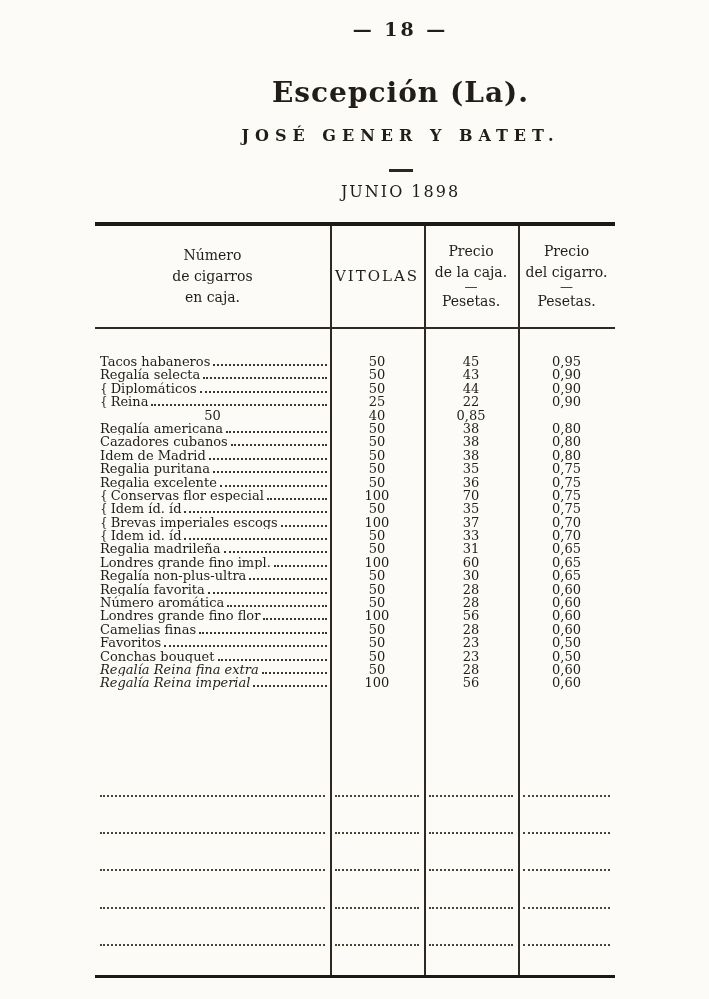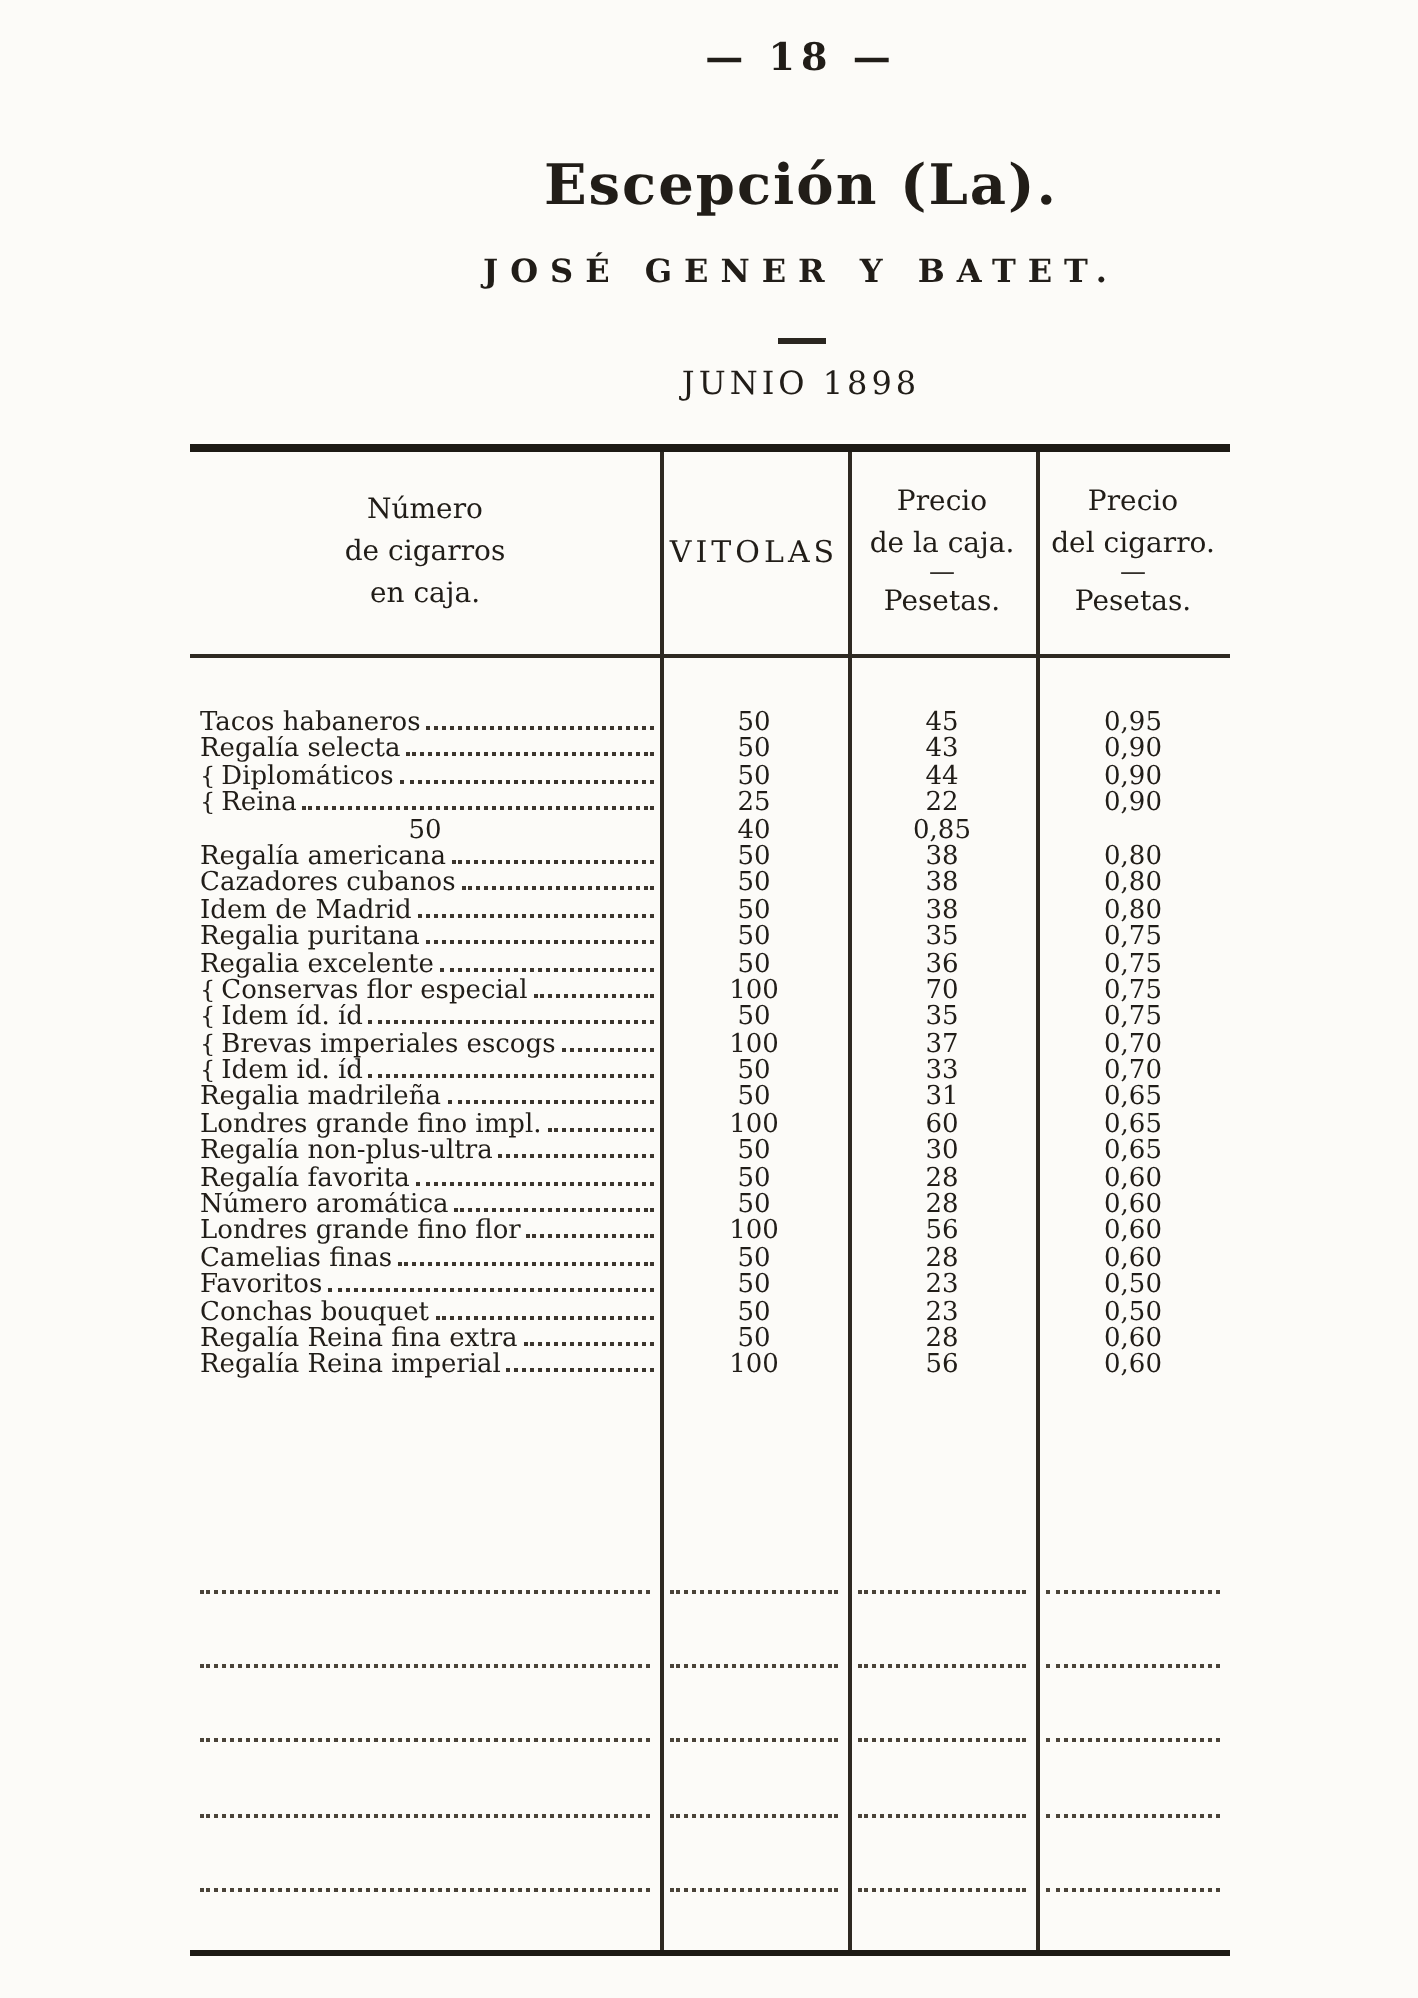--- a/index.html
+++ b/index.html
@@ -29,21 +29,21 @@
   .hcell{display:flex;flex-direction:column;align-items:center;justify-content:center;
     font-size:14px;line-height:1.5;}
   .hcell .hline{display:block;}
   .hcell .hdash{line-height:0.6;font-size:13px;}
   .vitolas-cell{font-size:15px;letter-spacing:2px;}
   .hsep{position:absolute;top:105px;left:0;right:0;height:2px;background:#2e2922;}
 
   .rows{position:absolute;top:133px;left:0;width:520px;}
   .trow{display:grid;grid-template-columns:235px 94px 94px 97px;
     height:13.4px;align-items:center;font-size:13px;}
-  .trow.italic .name-cell{}
+  .trow.italic .name-cell{font-style:italic;}
   .name-cell{display:flex;align-items:baseline;padding-left:5px;
     overflow:hidden;white-space:nowrap;line-height:13.4px;height:13.4px;}
   .brace{margin-right:3px;font-size:12px;}
   .leader{flex:1 1 auto;min-width:6px;border-bottom:2px dotted #3c362e;
     margin:0 3px 3px 3px;}
   .num-cell{text-align:center;line-height:13.4px;}
 
   .erow{position:absolute;left:0;width:520px;height:2px;
     display:grid;grid-template-columns:235px 94px 94px 97px;}
   .ecell{border-bottom:2px dotted #4a4339;margin:0 5px;height:0;}

